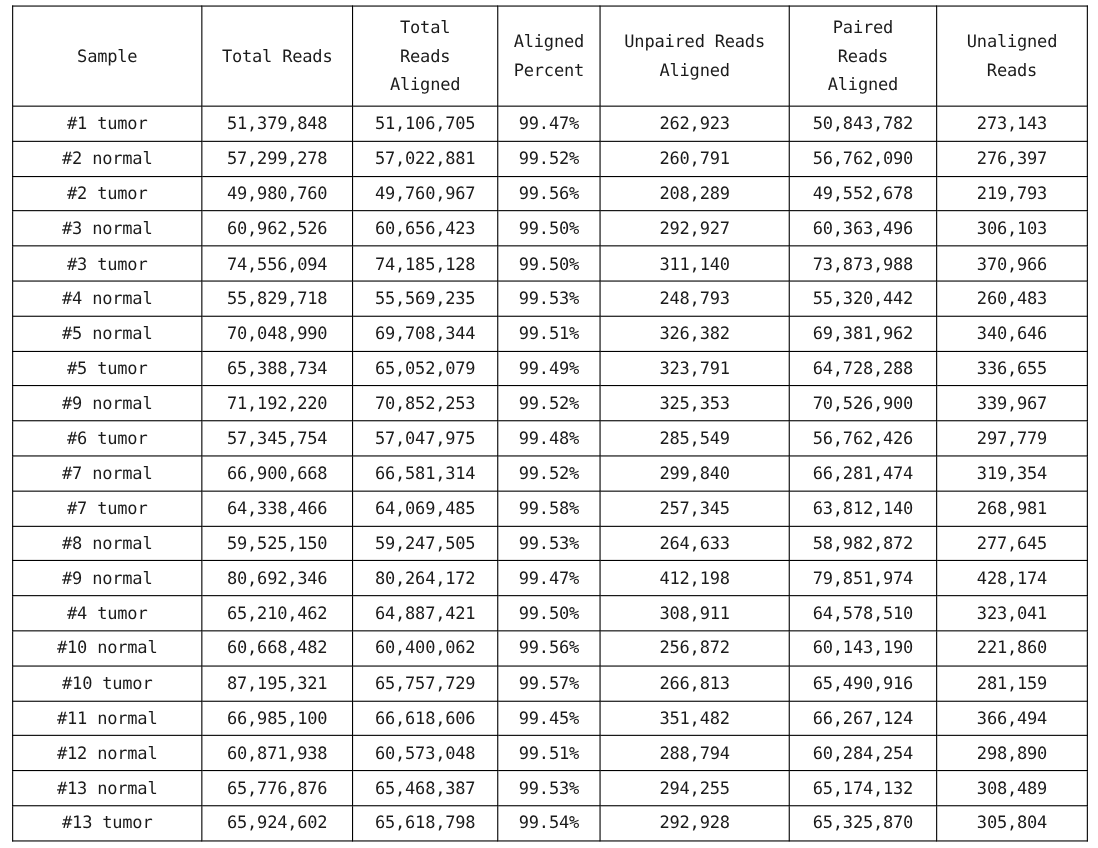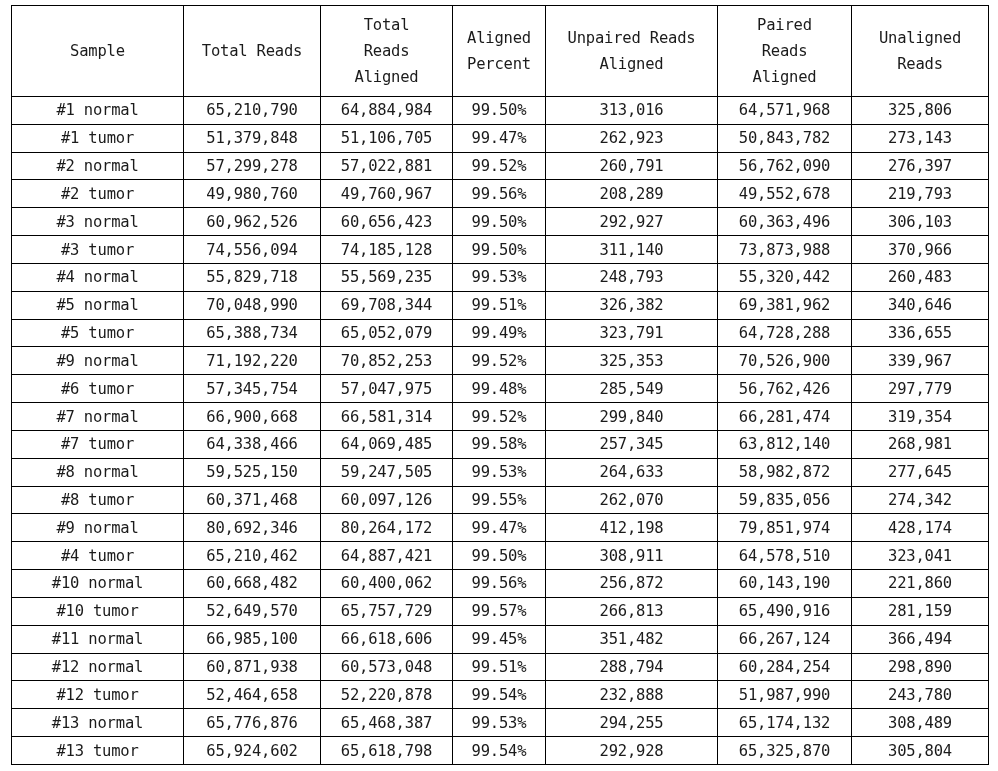--- a/index.html
+++ b/index.html
@@ -92,29 +92,20 @@
 Aligned</th>
         <th>Paired
 Reads
 Aligned</th>
         <th>Unaligned
 Reads</th>
       </tr>
     </thead>
     <tbody id="table-body">
         <tr>
-          <td>#1 normal</td>
-          <td>65,210,790</td>
-          <td>64,884,984</td>
-          <td>99.50%</td>
-          <td>313,016</td>
-          <td>64,571,968</td>
-          <td>325,806</td>
-        </tr>
-        <tr>
           <td>#1 tumor</td>
           <td>51,379,848</td>
           <td>51,106,705</td>
           <td>99.47%</td>
           <td>262,923</td>
           <td>50,843,782</td>
           <td>273,143</td>
         </tr>
         <tr>
           <td>#2 normal</td>
@@ -218,29 +209,20 @@
         <tr>
           <td>#8 normal</td>
           <td>59,525,150</td>
           <td>59,247,505</td>
           <td>99.53%</td>
           <td>264,633</td>
           <td>58,982,872</td>
           <td>277,645</td>
         </tr>
         <tr>
-          <td>#8 tumor</td>
-          <td>60,371,468</td>
-          <td>60,097,126</td>
-          <td>99.55%</td>
-          <td>262,070</td>
-          <td>59,835,056</td>
-          <td>274,342</td>
-        </tr>
-        <tr>
           <td>#9 normal</td>
           <td>80,692,346</td>
           <td>80,264,172</td>
           <td>99.47%</td>
           <td>412,198</td>
           <td>79,851,974</td>
           <td>428,174</td>
         </tr>
         <tr>
           <td>#4 tumor</td>
@@ -255,21 +237,21 @@
           <td>#10 normal</td>
           <td>60,668,482</td>
           <td>60,400,062</td>
           <td>99.56%</td>
           <td>256,872</td>
           <td>60,143,190</td>
           <td>221,860</td>
         </tr>
         <tr>
           <td>#10 tumor</td>
-          <td>52,649,570</td>
+          <td>87,195,321</td>
           <td>65,757,729</td>
           <td>99.57%</td>
           <td>266,813</td>
           <td>65,490,916</td>
           <td>281,159</td>
         </tr>
         <tr>
           <td>#11 normal</td>
           <td>66,985,100</td>
           <td>66,618,606</td>
@@ -281,29 +263,20 @@
         <tr>
           <td>#12 normal</td>
           <td>60,871,938</td>
           <td>60,573,048</td>
           <td>99.51%</td>
           <td>288,794</td>
           <td>60,284,254</td>
           <td>298,890</td>
         </tr>
         <tr>
-          <td>#12 tumor</td>
-          <td>52,464,658</td>
-          <td>52,220,878</td>
-          <td>99.54%</td>
-          <td>232,888</td>
-          <td>51,987,990</td>
-          <td>243,780</td>
-        </tr>
-        <tr>
           <td>#13 normal</td>
           <td>65,776,876</td>
           <td>65,468,387</td>
           <td>99.53%</td>
           <td>294,255</td>
           <td>65,174,132</td>
           <td>308,489</td>
         </tr>
         <tr>
           <td>#13 tumor</td>

